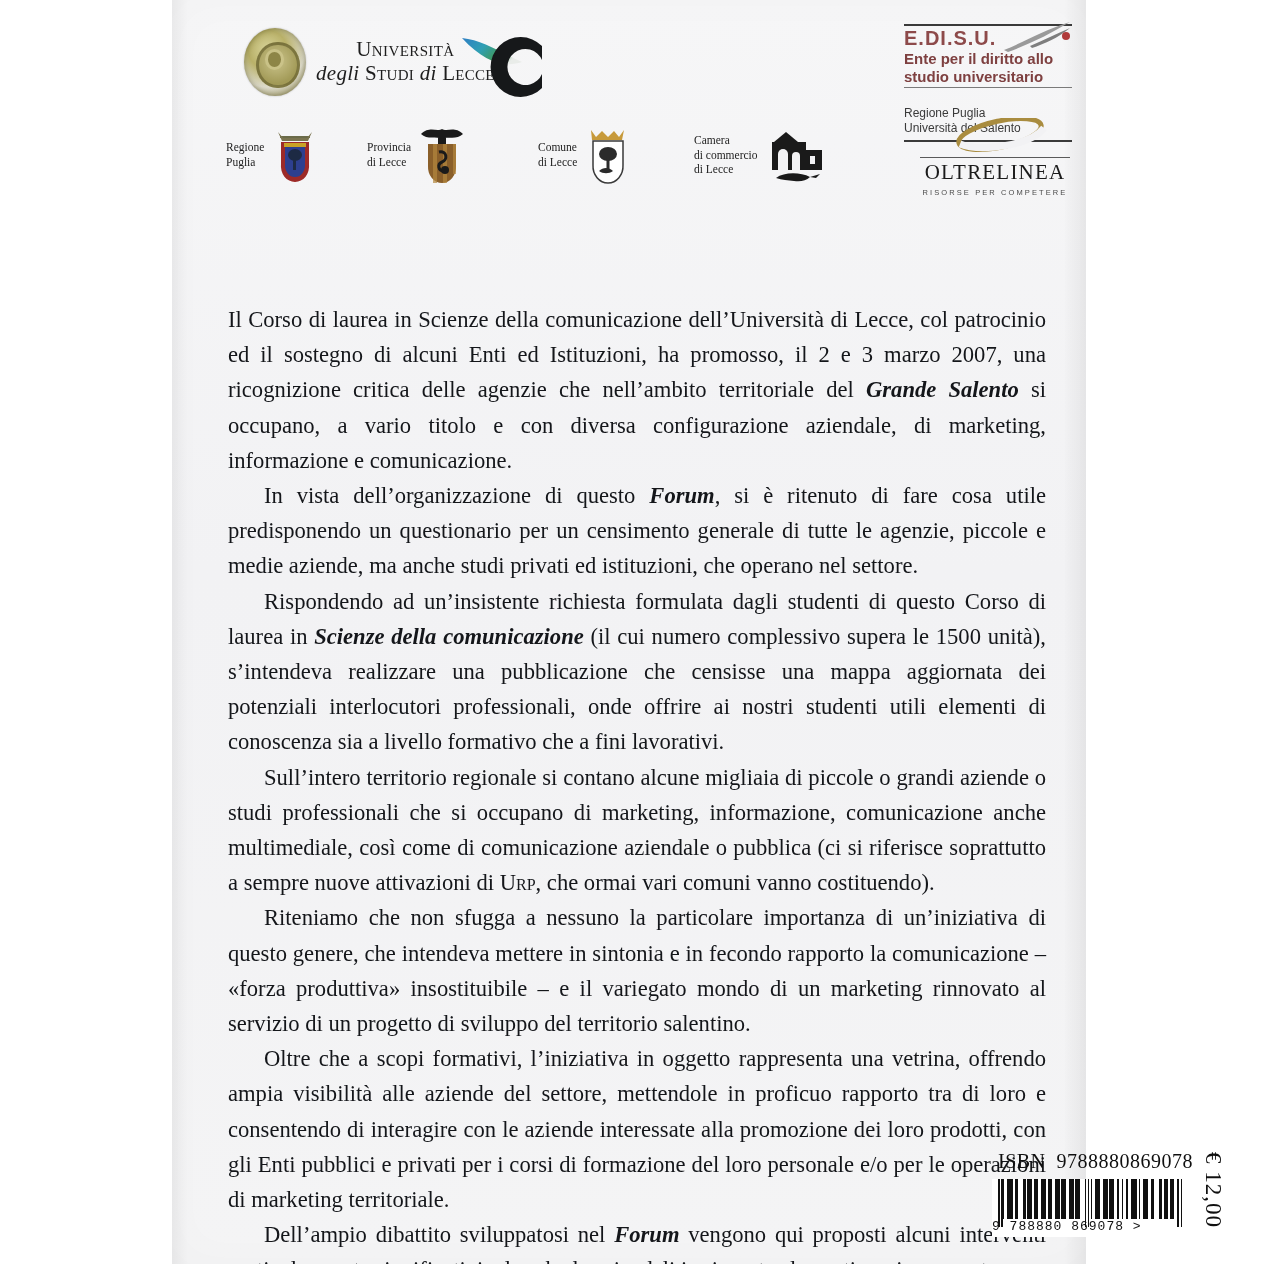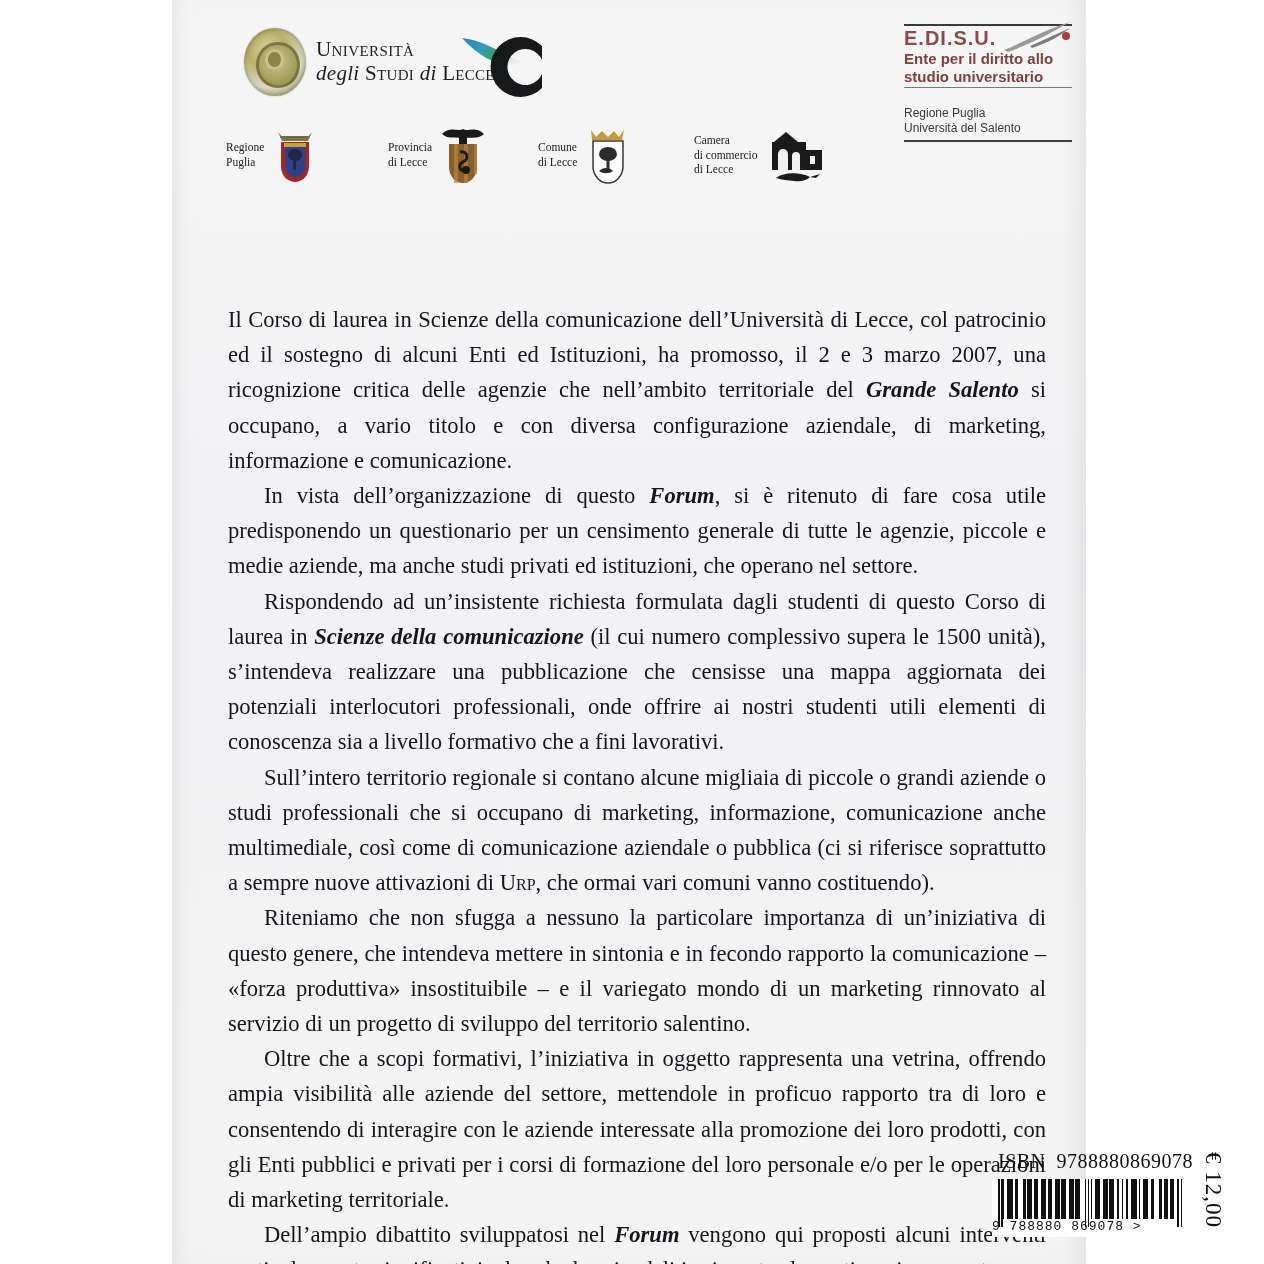--- a/index.html
+++ b/index.html
@@ -85,20 +85,21 @@
     position: absolute;
     left: 38%; top: 36%;
     width: 22%; height: 22%;
     border-radius: 50%;
     background: #8d8547;
     box-shadow: 0 0 0 3px rgba(205,198,140,0.8);
   }
   .uni-text {
     line-height: 1.12;
     color: #1d1d1d;
+    text-align: center;
   }
   .uni-line1 {
     font-variant: small-caps;
     font-size: 21px;
     letter-spacing: 0.4px;
   }
   .uni-line2 {
     font-size: 21px;
     letter-spacing: 0.3px;
   }
@@ -388,21 +389,21 @@
               <path d="M6 8 l5 6 h24 l5 -6 l-4 9 h-26z" fill="#7a7450"></path>
               <path d="M9 18 h28 v22 a14 16 0 0 1 -14 18 a14 16 0 0 1 -14 -18z" fill="#9d2a28"></path>
               <path d="M13 22 h20 v18 a10 12 0 0 1 -10 13 a10 12 0 0 1 -10 -13z" fill="#2d3f8f"></path>
               <ellipse cx="23" cy="31" rx="7" ry="6" fill="#1d2a44"></ellipse>
               <rect x="21" y="34" width="3" height="12" fill="#1d2a44"></rect>
               <rect x="12" y="19" width="22" height="4" fill="#c9a227"></rect>
             </svg>
           </div>
         </div>
 
-        <div class="crest-item" style="left:176px;">
+        <div class="crest-item" style="left:155px;">
           <div class="crest-label">
             <div>Provincia</div>
             <div>di Lecce</div>
           </div>
           <div class="crest">
             <svg width="46" height="62" viewBox="0 0 46 62" xmlns="http://www.w3.org/2000/svg">
               <path d="M2 10 C10 2, 18 8, 23 5 C28 8, 36 2, 44 10 C38 16, 28 12, 23 15 C18 12, 8 16, 2 10 Z" fill="#1a1a1a"></path>
               <path d="M19 14 h8 v6 h-8z" fill="#1a1a1a"></path>
               <path d="M9 20 h28 v22 a14 16 0 0 1 -14 17 a14 16 0 0 1 -14 -17z" fill="#8a5f2a"></path>
               <path d="M14 20 h4 v39 h-4z M24 20 h4 v39 h-4z M34 20 h3 v30 h-3z" fill="#b4873e" opacity="0.7"></path>
@@ -441,20 +442,28 @@
               <path d="M12 46 v-16 a5 5 0 0 1 10 0 v16z" fill="#f2f2f4"></path>
               <path d="M26 46 v-14 a4 4 0 0 1 8 0 v14z" fill="#f2f2f4"></path>
               <rect x="40" y="26" width="16" height="20" fill="#1a1a1a"></rect>
               <rect x="44" y="32" width="5" height="8" fill="#f2f2f4"></rect>
               <path d="M10 54 c8 -6 24 -6 34 -1 c-4 4 -10 5 -16 4 c-6 -1 -12 -1 -18 -3z" fill="#1a1a1a"></path>
               <path d="M44 53 l10 -3 l-4 4 z" fill="#1a1a1a"></path>
             </svg>
           </div>
         </div>
 
+        <div class="oltre-block">
+          <svg class="oltre-swirl" viewBox="0 0 150 34" xmlns="http://www.w3.org/2000/svg">
+            <ellipse cx="80" cy="16" rx="42" ry="13" fill="none" stroke="#a98c3f" stroke-width="5" transform="rotate(-12 80 16)"></ellipse>
+            <path d="M40 26 C60 34, 110 28, 124 10" fill="none" stroke="#f2f2f4" stroke-width="7"></path>
+          </svg>
+          <div class="oltre-name">OLTRELINEA</div>
+          <div class="oltre-tag">RISORSE PER COMPETERE</div>
+        </div>
       </div>
     </div>
 
     <div id="body-copy">
 
       <p class="first"><span>Il Corso di laurea in Scienze della comunicazione dell’Università di Lecce, col patrocinio ed il sostegno di alcuni Enti ed Istituzioni, ha promosso, il 2 e 3 marzo 2007, una ricognizione critica delle agenzie che nell’ambito territoriale del </span><i>Grande Salento</i><span> si occupano, a vario titolo e con diversa configurazione aziendale, di marketing, informazione e comunicazione.</span></p>
 
       <p><span>In vista dell’organizzazione di questo </span><i>Forum</i><span>, si è ritenuto di fare cosa utile predisponendo un questionario per un censimento generale di tutte le agenzie, piccole e medie aziende, ma anche studi privati ed istituzioni, che operano nel settore.</span></p>
 
       <p><span>Rispondendo ad un’insistente richiesta formulata dagli studenti di questo Corso di laurea in </span><i>Scienze della comunicazione</i><span> (il cui numero complessivo supera le 1500 unità), s’intendeva realizzare una pubblicazione che censisse una mappa aggiornata dei potenziali interlocutori professionali, onde offrire ai nostri studenti utili elementi di conoscenza sia a livello formativo che a fini lavorativi.</span></p>

